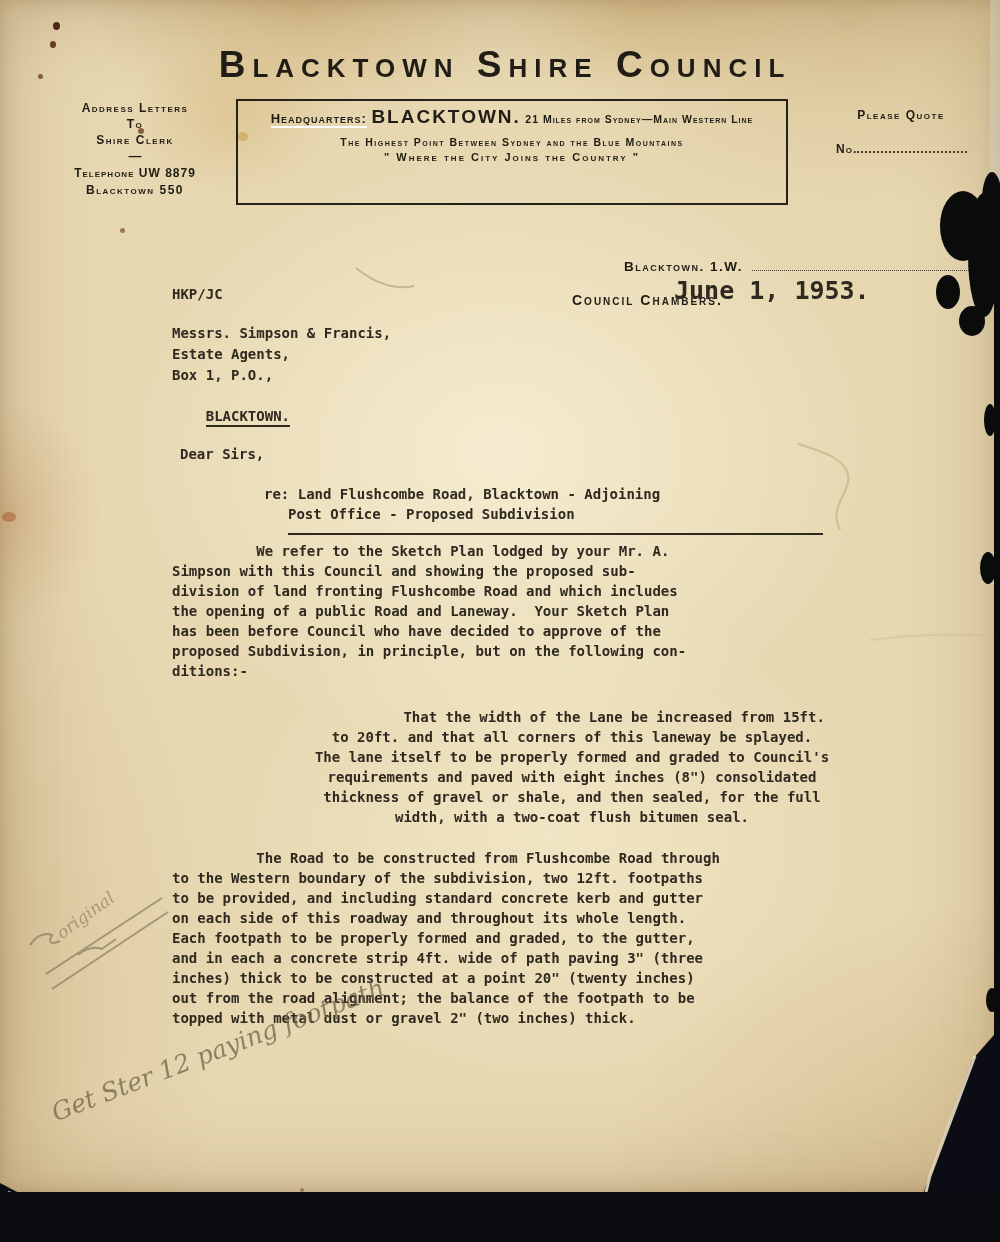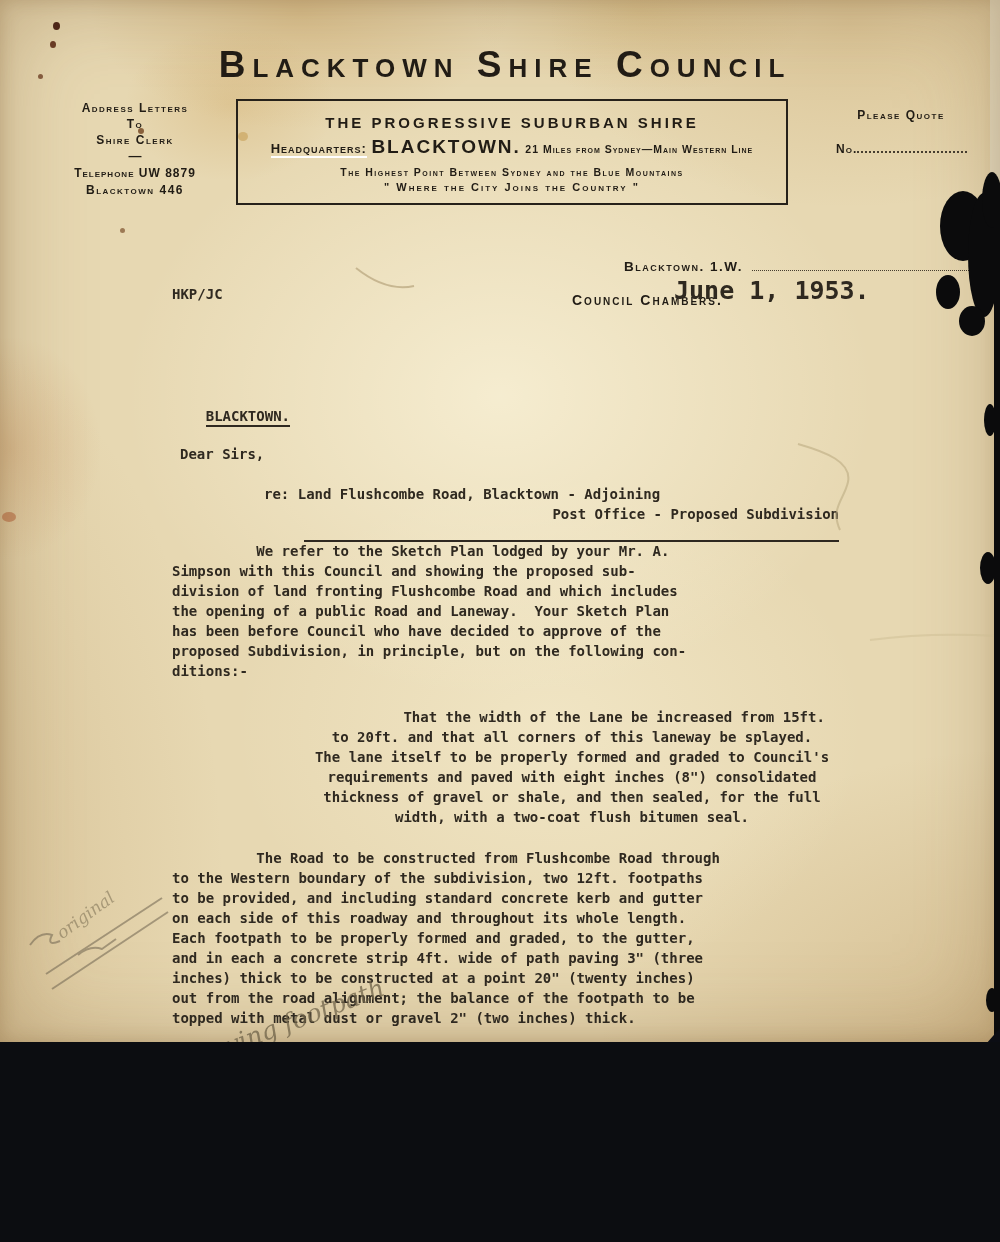--- a/index.html
+++ b/index.html
@@ -1,16 +1,16 @@
 <!DOCTYPE html>
 <html><head>
 <meta charset="utf-8">
 <style>
   html,body{margin:0;padding:0;background:#0c0d11;}
-  .page{position:relative;width:1000px;height:1042px;overflow:hidden;background:#0c0d11;
+  .page{position:relative;width:1000px;height:1192px;overflow:hidden;background:#0c0d11;
         font-family:"Liberation Sans",sans-serif;}
   .paper{position:absolute;inset:0;background-color:#e7d8b2;
     background-image:
       radial-gradient(ellipse 520px 420px at 50% 38%, rgba(255,250,228,.6), rgba(255,250,228,0) 72%),
       radial-gradient(ellipse 420px 340px at 55% 70%, rgba(252,245,218,.45), rgba(252,245,218,0) 75%),
       radial-gradient(ellipse 300px 170px at 30% 1%, rgba(190,140,60,.28), transparent 70%),
       radial-gradient(ellipse 150px 110px at 23% 10%, rgba(198,150,72,.25), transparent 70%),
       radial-gradient(ellipse 130px 160px at 1% 43%, rgba(186,115,58,.22), transparent 70%),
       radial-gradient(ellipse 420px 260px at 85% 2%, rgba(175,130,60,.22), transparent 72%),
       radial-gradient(ellipse 600px 420px at 102% 100%, rgba(168,126,66,.3), transparent 70%),
@@ -45,25 +45,24 @@
   <div class="dot" style="left:2px;top:512px;width:14px;height:10px;background:#a24a22;opacity:.45"></div>
 
   <div class="abs print sc" style="left:170px;top:44px;width:670px;text-align:center;font-size:37px;letter-spacing:7px;font-weight:700;">Blacktown Shire Council</div>
 
   <div class="abs" style="left:40px;top:100px;width:190px;text-align:center;">
     <div class="print sc" style="font-size:12px;letter-spacing:1.5px;line-height:16px;">Address Letters</div>
     <div class="print sc" style="font-size:12px;letter-spacing:1.5px;line-height:16px;">To</div>
     <div class="print sc" style="font-size:12px;letter-spacing:1.5px;line-height:16px;">Shire Clerk</div>
     <div class="print" style="font-size:13px;line-height:15px;">—</div>
     <div class="print sc" style="font-size:12px;letter-spacing:1px;line-height:17px;margin-top:2px;">Telephone UW 8879</div>
-    <div class="print sc" style="font-size:12px;letter-spacing:1.5px;line-height:17px;">Blacktown 446</div>
+    <div class="print sc" style="font-size:12px;letter-spacing:1.5px;line-height:17px;">Blacktown 550</div>
   </div>
 
   <div class="abs" style="left:236px;top:99px;width:548px;height:102px;border:2px solid #26211a;text-align:center;">
-    <div class="print" style="font-size:15px;letter-spacing:3px;margin-top:13px;">THE PROGRESSIVE SUBURBAN SHIRE</div>
     <div style="margin-top:5px;white-space:nowrap;">
       <span class="print sc" style="font-size:13px;letter-spacing:1px;border-bottom:2px solid #ffffff;">Headquarters:</span>
       <span class="print" style="font-size:19px;letter-spacing:2px;">BLACKTOWN.</span>
       <span class="print sc" style="font-size:10.5px;letter-spacing:1px;">21 Miles from Sydney—Main Western Line</span>
     </div>
     <div class="print sc" style="font-size:10.5px;letter-spacing:1.5px;margin-top:8px;">The Highest Point Between Sydney and the Blue Mountains</div>
     <div class="print sc" style="font-size:11px;letter-spacing:2px;margin-top:3px;">" Where the City Joins the Country "</div>
   </div>
 
   <div class="abs print sc" style="left:836px;top:108px;width:130px;text-align:center;font-size:12px;letter-spacing:1.5px;">Please Quote</div>
@@ -73,27 +72,30 @@
 
   <div class="abs print sc" style="left:572px;top:244px;font-size:14px;letter-spacing:2px;margin-top:48px;">Council Chambers.</div>
   <div class="abs" style="left:624px;top:257px;white-space:nowrap;">
     <span class="print sc" style="font-size:13.5px;letter-spacing:1.5px;">Blacktown. 1.W.</span>
     <span class="dotted" style="width:295px;border-bottom-width:1.5px;margin-left:4px;"></span>
   </div>
 
   <div class="type" style="left:172px;top:284px;">HKP/JC</div>
   <div class="type" style="left:674px;top:281px;font-size:25px;">June 1, 1953.</div>
 
+  <div class="type" style="left:172px;top:323px;line-height:21px;">Messrs. Simpson &amp; Francis,
+Estate Agents,
+Box 1, P.O.,</div>
   <div class="type" style="left:172px;top:386px;">
     <span style="border-bottom:2px solid #2f2920;padding-bottom:1px;">BLACKTOWN.</span>
   </div>
 
   <div class="type" style="left:180px;top:444px;">Dear Sirs,</div>
   <div class="type" style="left:264px;top:484px;">re: Land Flushcombe Road, Blacktown - Adjoining</div>
-  <div class="type" style="left:304px;top:504px;width:535px;text-align:right;border-bottom:2.5px solid #2e2820;padding-bottom:16px;">Post Office - Proposed Subdivision</div>
+  <div class="type" style="left:288px;top:504px;width:535px;text-align:left;border-bottom:2.5px solid #2e2820;padding-bottom:9px;">Post Office - Proposed Subdivision</div>
 
   <div class="type" style="left:172px;top:541px;width:800px;">          We refer to the Sketch Plan lodged by your Mr. A.
 Simpson with this Council and showing the proposed sub-
 division of land fronting Flushcombe Road and which includes
 the opening of a public Road and Laneway.  Your Sketch Plan
 has been before Council who have decided to approve of the
 proposed Subdivision, in principle, but on the following con-
 ditions:-</div>
   <div class="type" style="left:172px;top:707px;width:800px;text-align:center;">          That the width of the Lane be increased from 15ft.
 to 20ft. and that all corners of this laneway be splayed.

